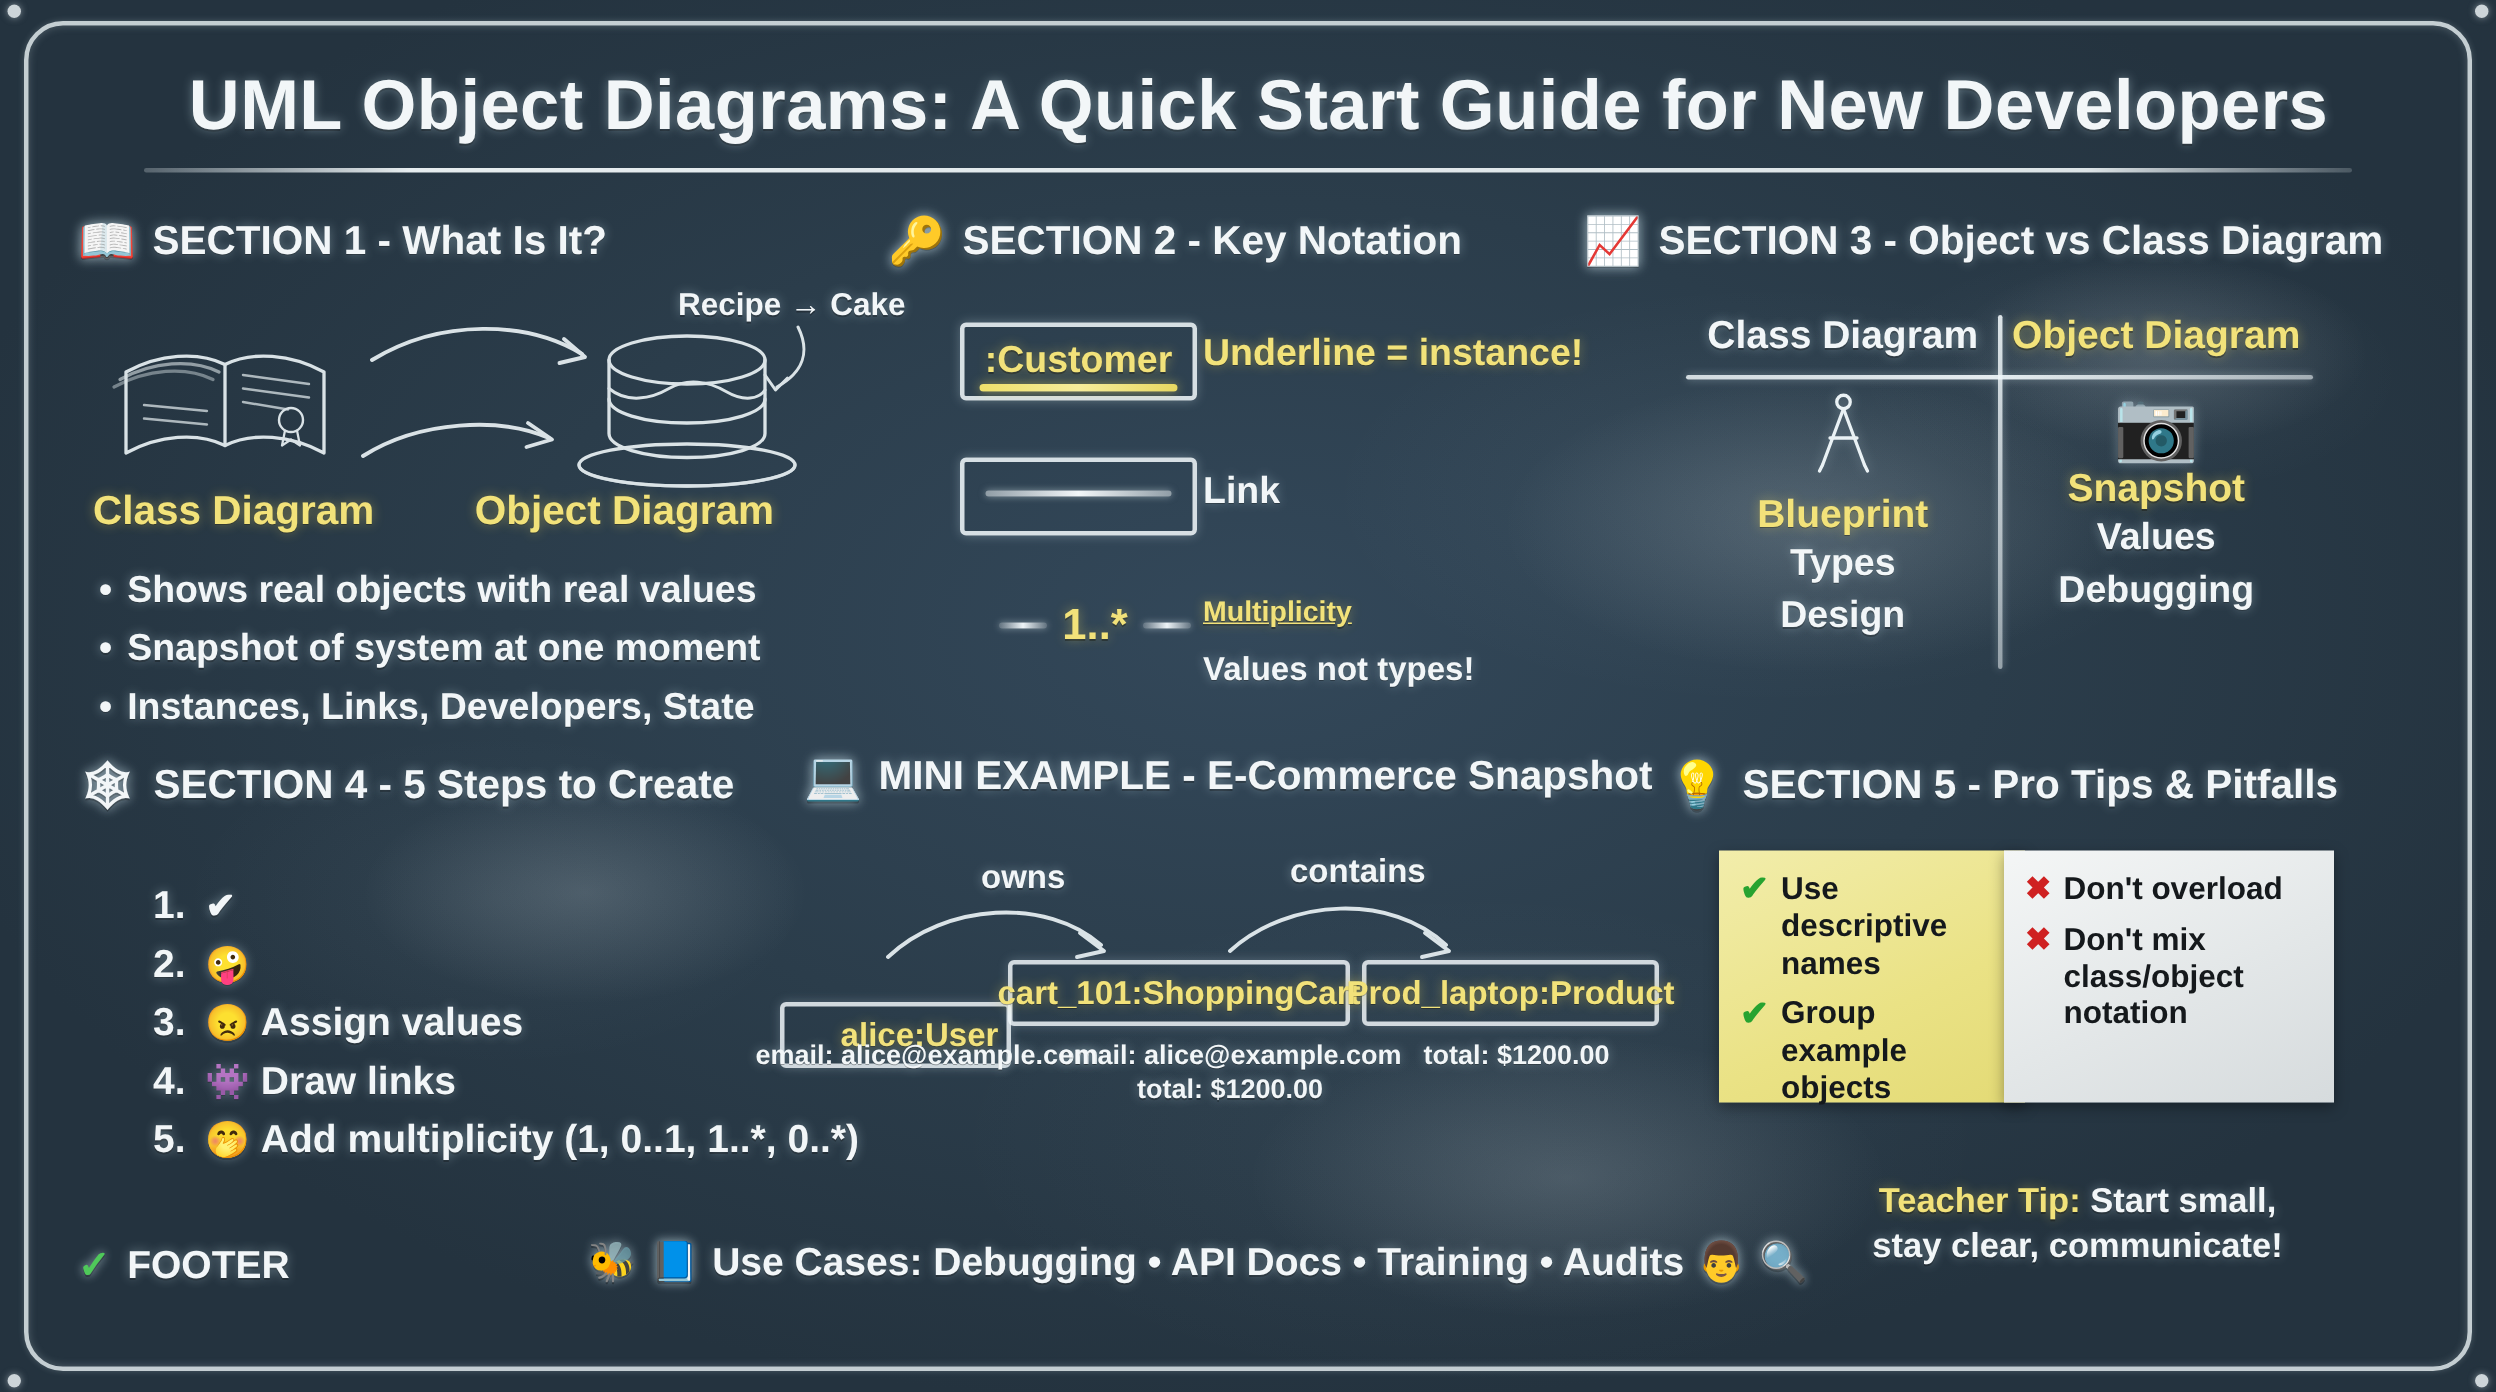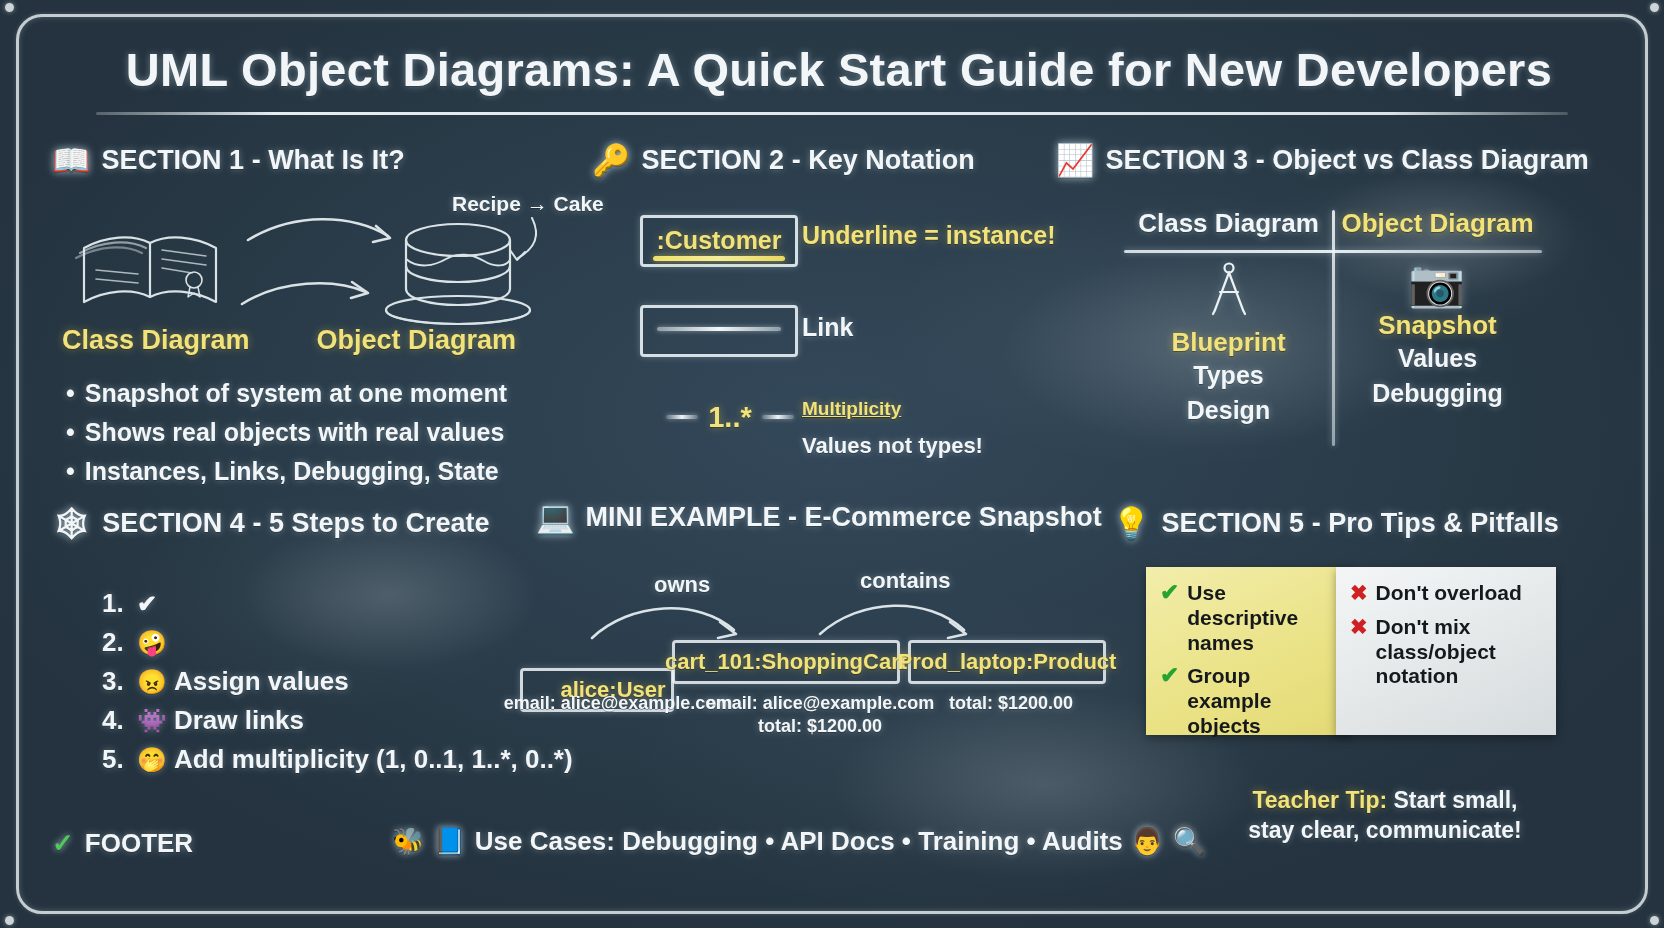--- a/index.html
+++ b/index.html
@@ -205,23 +205,23 @@
   </svg>
 
   <div id="recipe-note" class="chalk">Recipe → Cake</div>
 
   <div id="s1-labels">
     <span class="yellow">Class Diagram</span>
     <span class="yellow">Object Diagram</span>
   </div>
 
   <ul id="s1-bullets" class="bullets chalk">
+    <li>Shows real objects with real values</li>
     <li>Snapshot of system at one moment</li>
-    <li>Shows real objects with real values</li>
-    <li>Instances, Links, Debugging, State</li>
+    <li>Instances, Links, Developers, State</li>
   </ul>
 
   <div id="s2-head" class="sec-head chalk">
     <span class="sec-ico">🔑</span>
     <span>SECTION 2 - Key Notation</span>
   </div>
 
   <div id="cust-box" class="notebox">
     <div id="cust-label" class="yellow">:Customer</div>
     <div id="cust-underline"></div>

